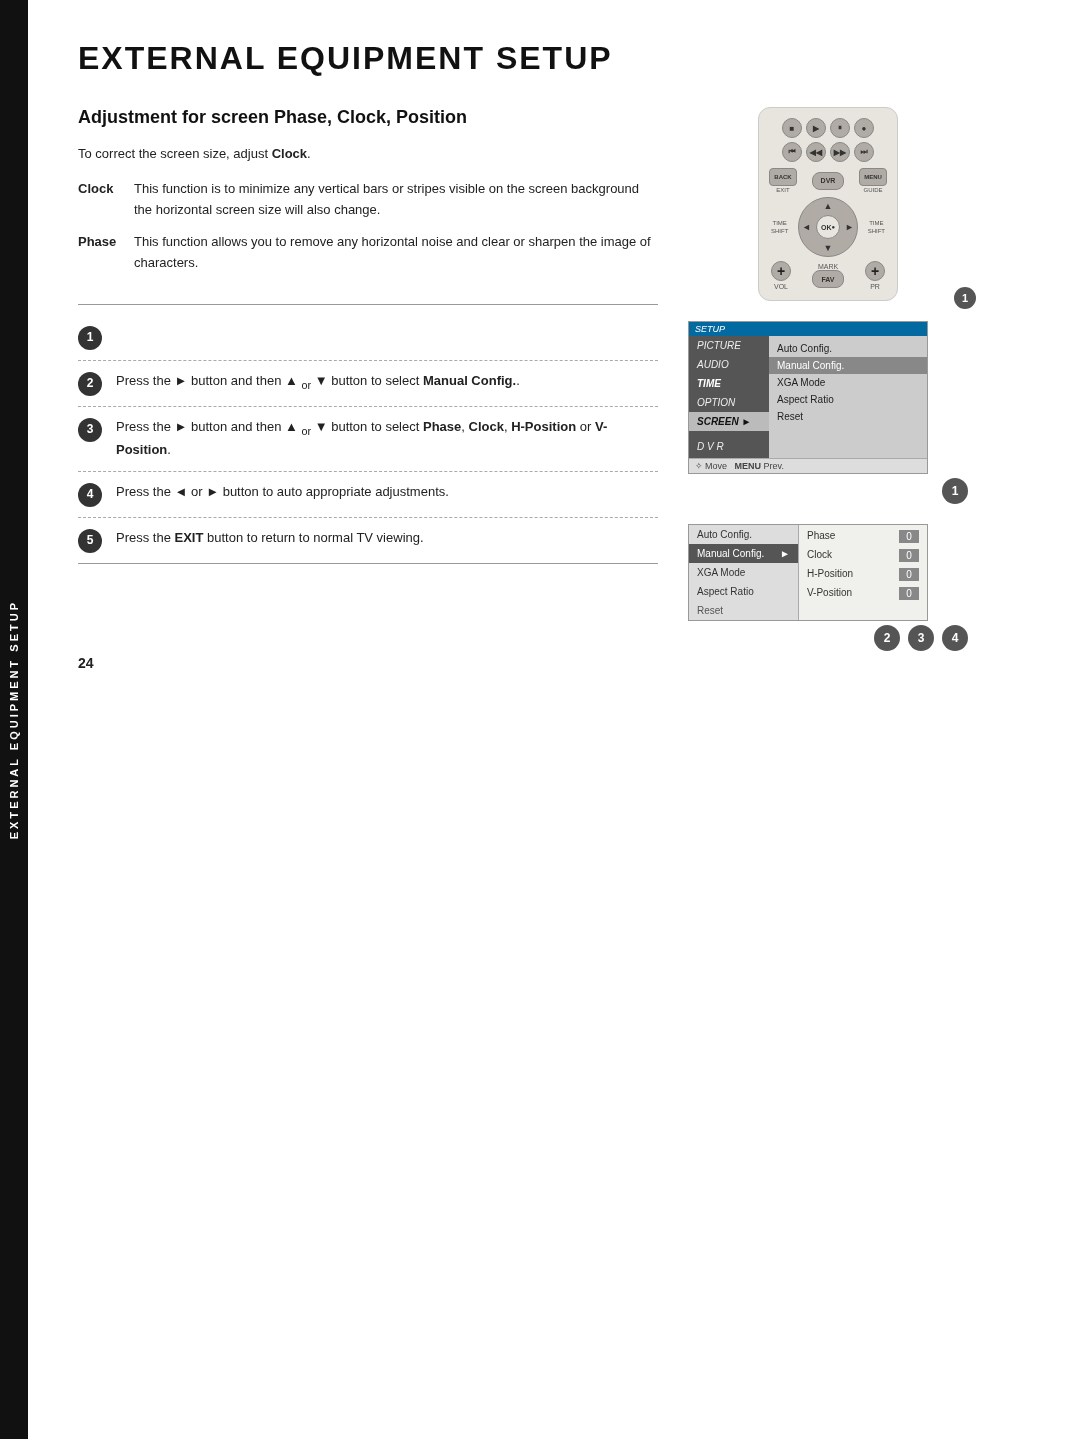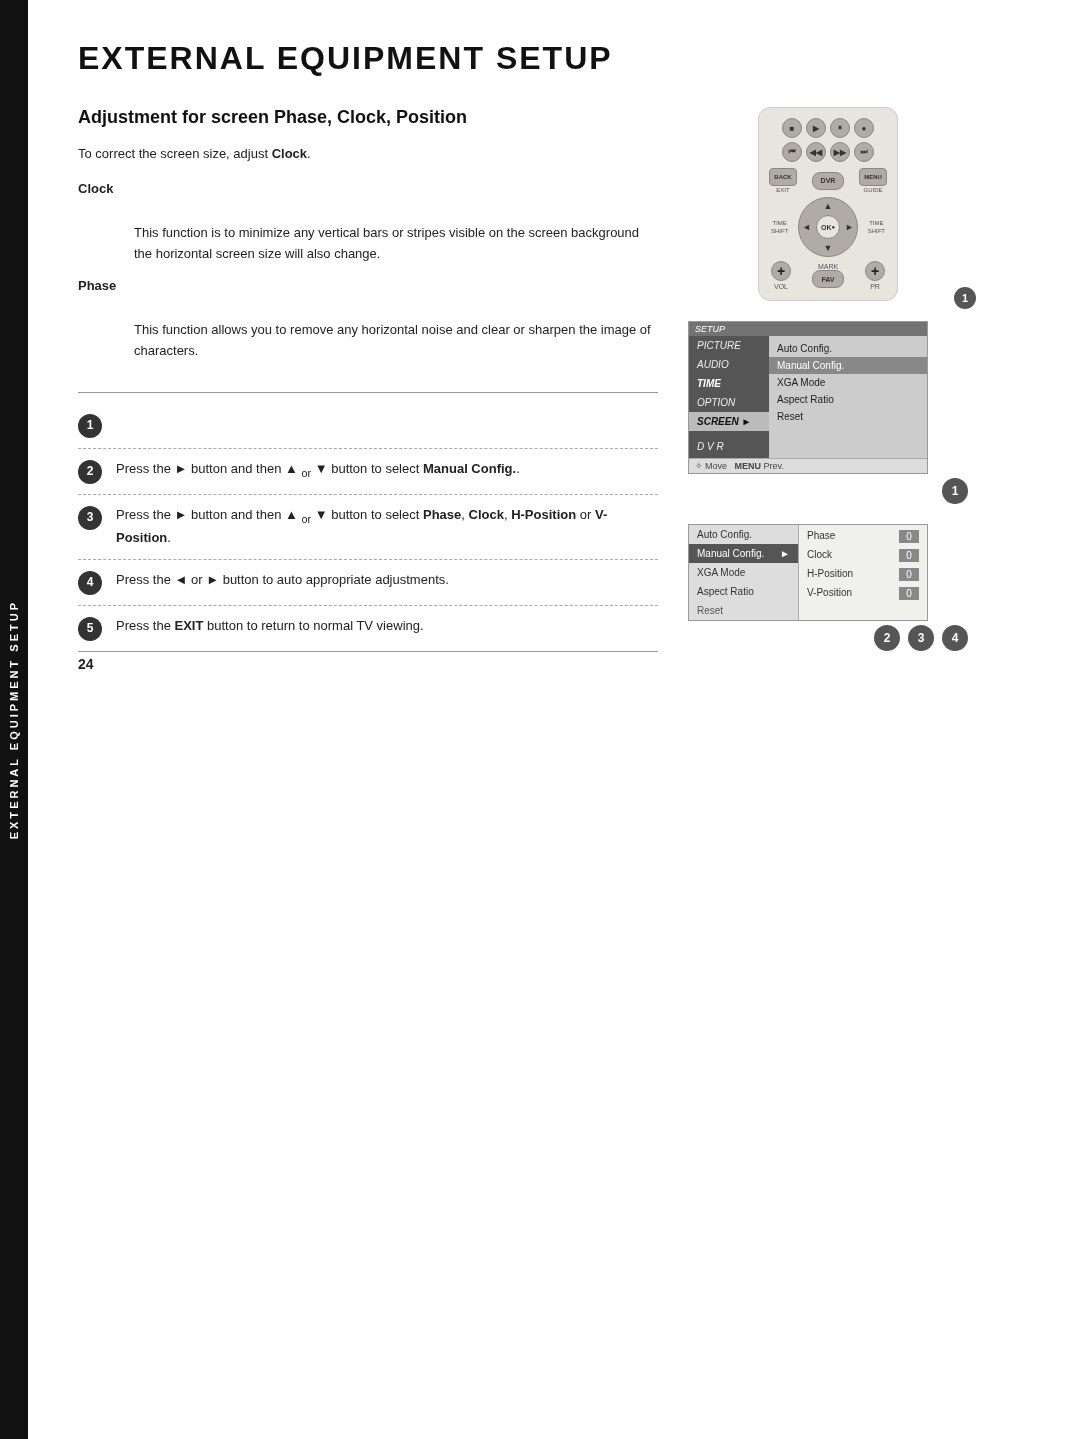--- a/index.html
+++ b/index.html
@@ -99,21 +99,20 @@
       font-size: 13px;
       line-height: 1.6;
     }
     .def-term {
       font-weight: 700;
       white-space: nowrap;
       min-width: 50px;
     }
     .def-desc {
       flex: 1;
-      margin-top: 44px;
     }
 
     
     .steps-section {
       margin-top: 30px;
     }
 
     .divider {
       border: none;
       border-top: 1px solid #999;
@@ -269,21 +268,21 @@
 
     
     .menu-screenshot {
       border: 1px solid #999;
       background: #f5f5f0;
       font-size: 11px;
       width: 240px;
     }
 
     .menu-header {
-      background: #737373;
+      background: #0369a1;
       color: #fff;
       display: flex;
       align-items: center;
       gap: 4px;
       padding: 2px 6px;
       font-size: 10px;
     }
 
     .menu-body {
       display: flex;

